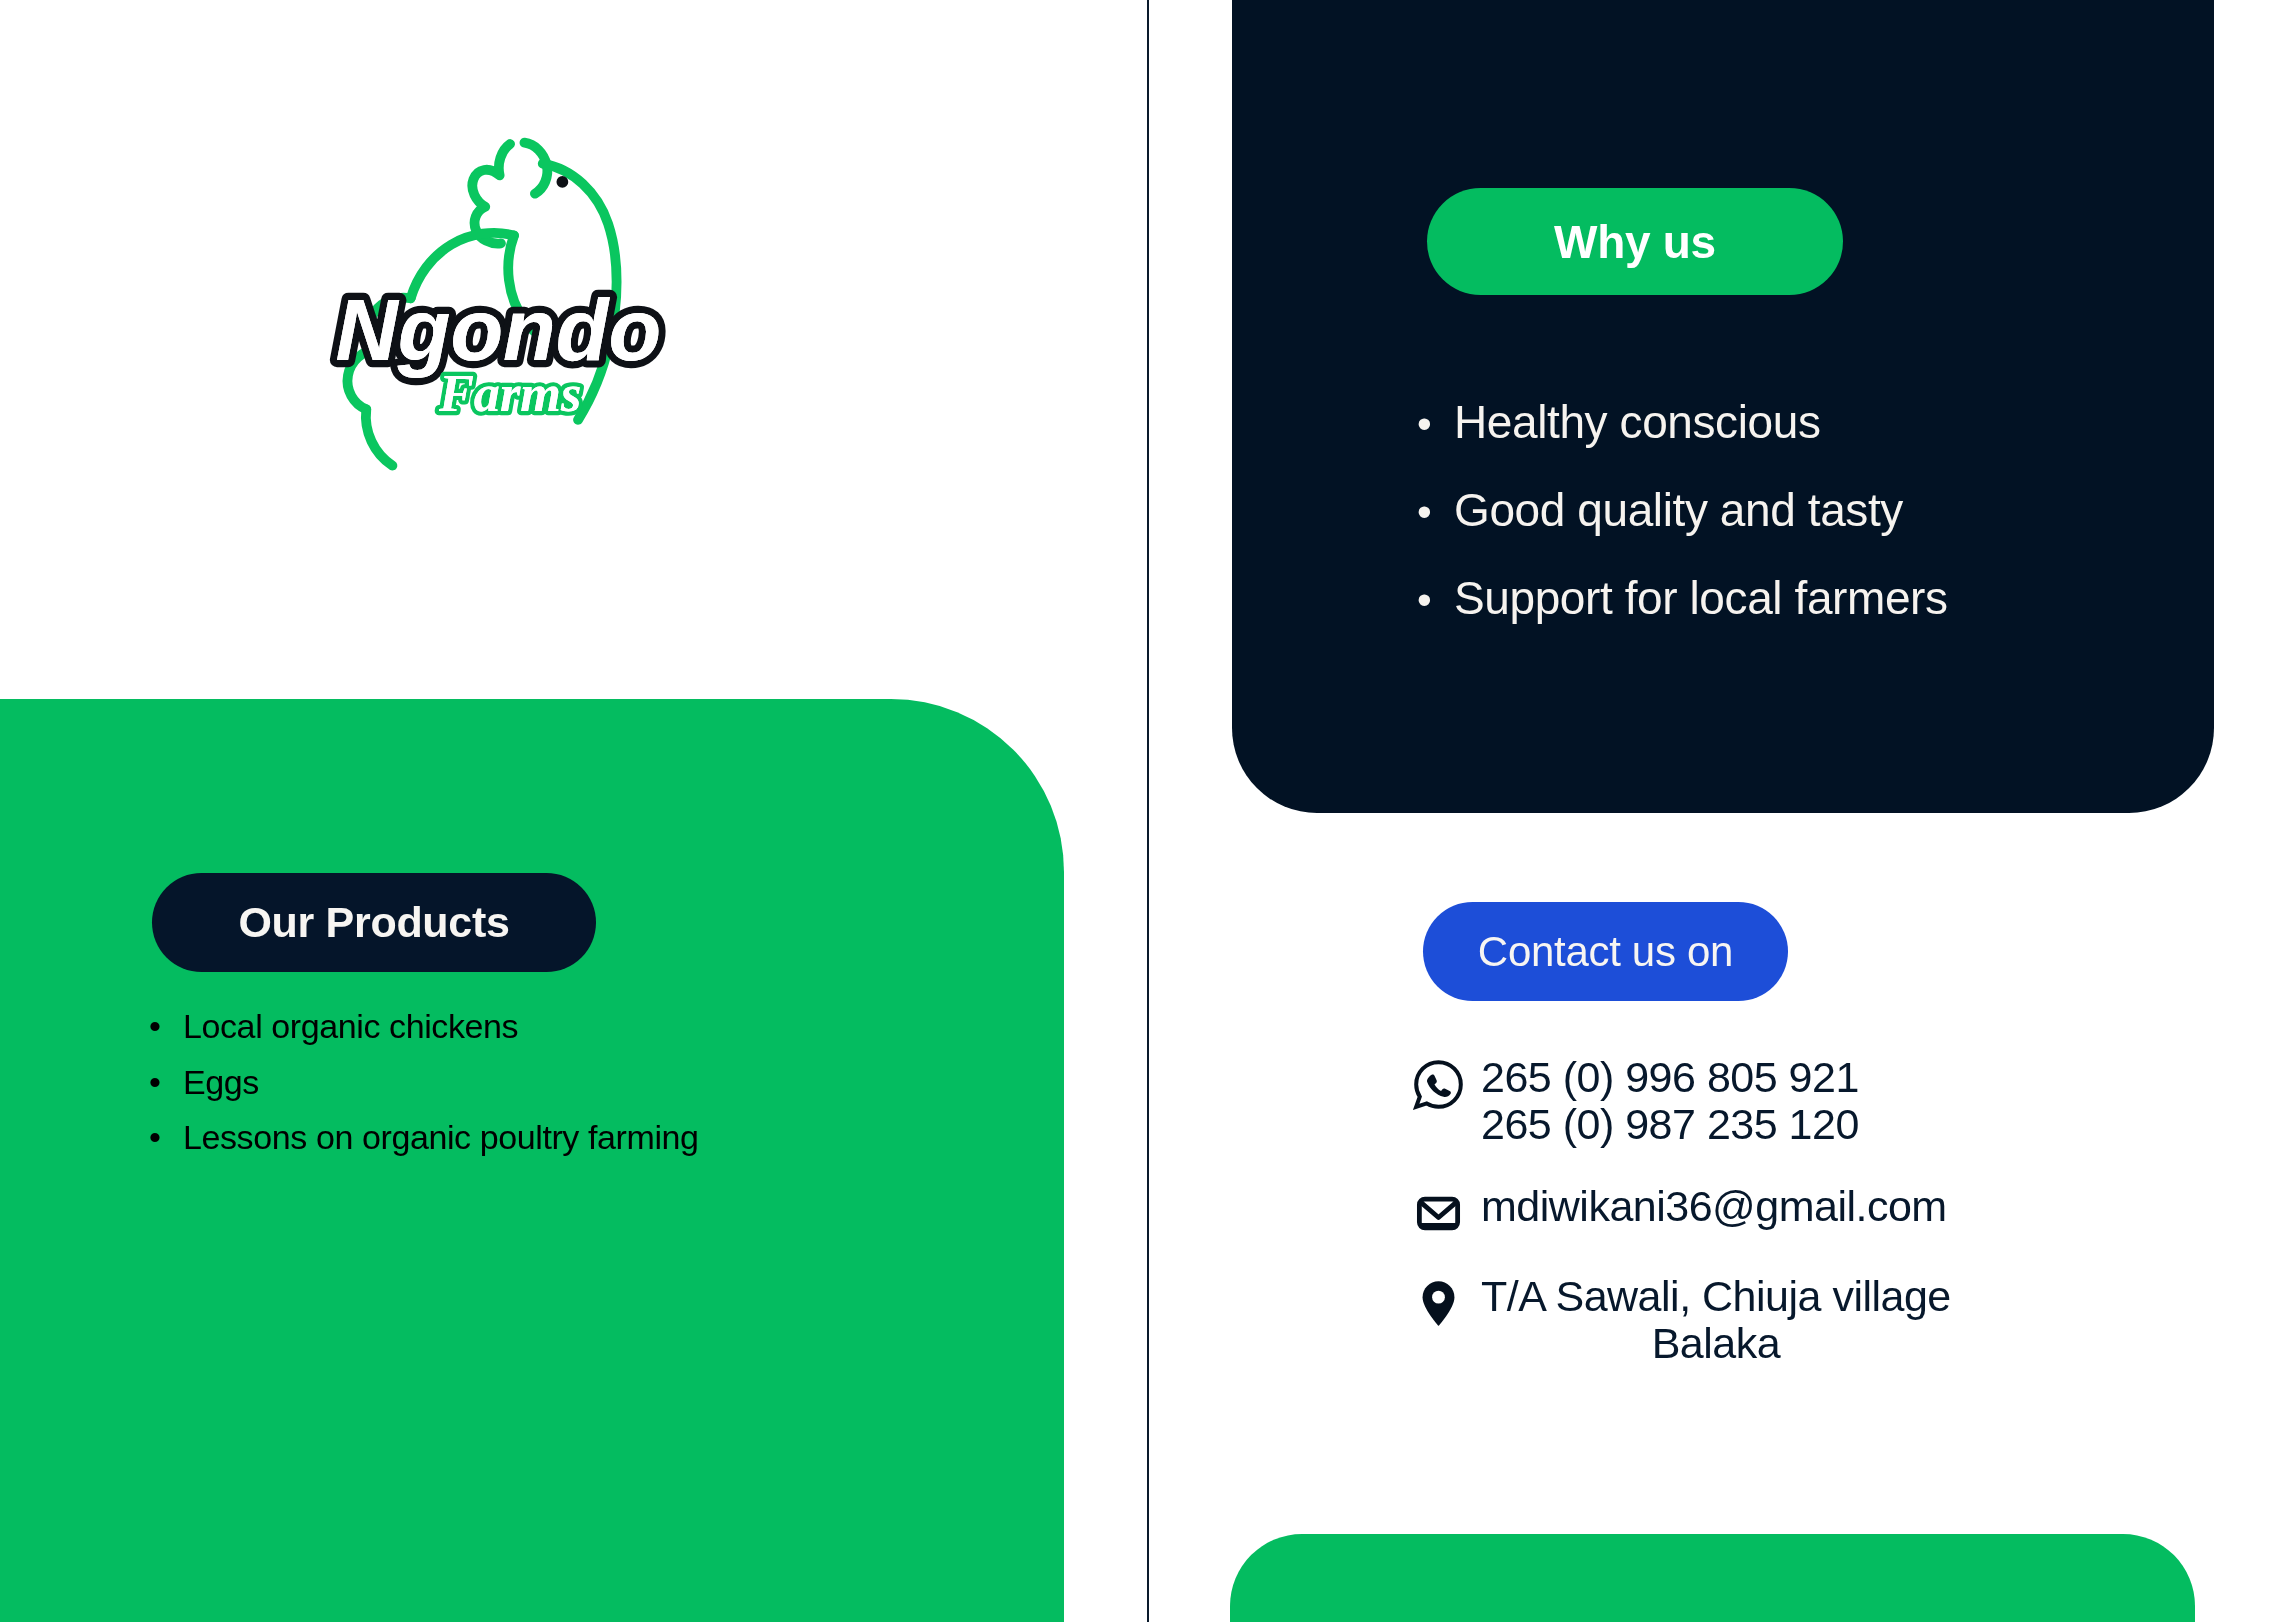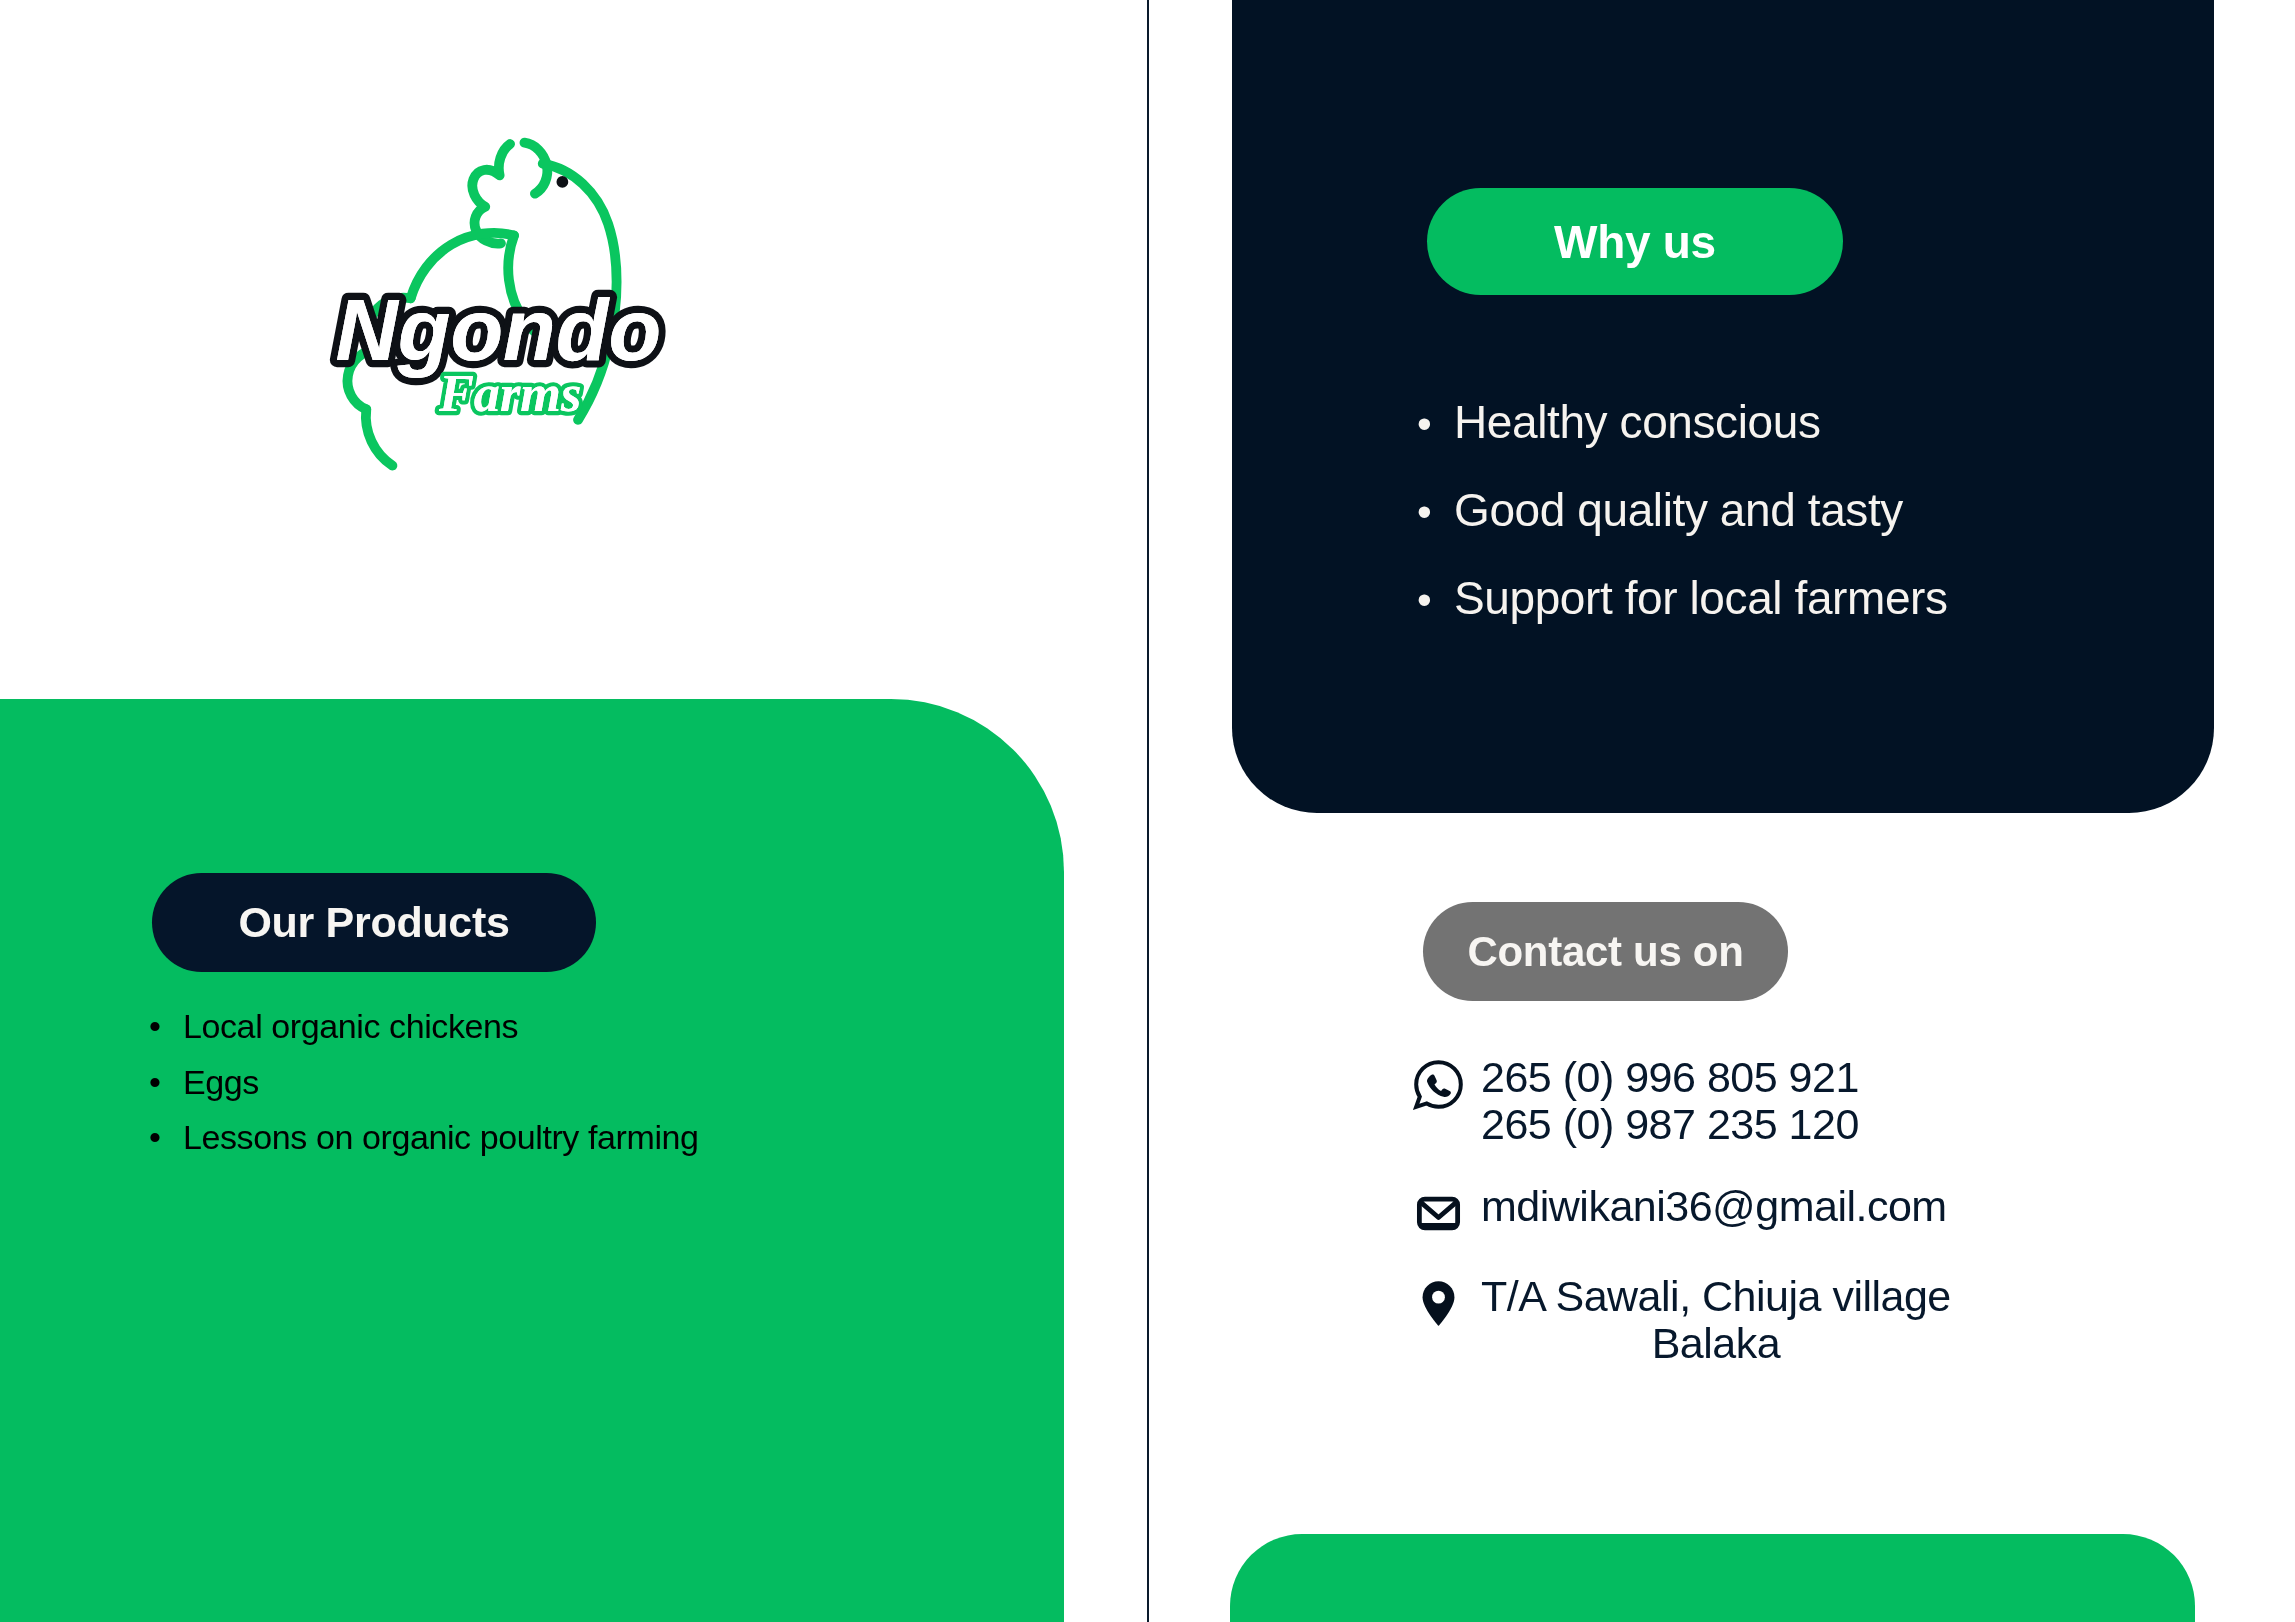--- a/index.html
+++ b/index.html
@@ -103,24 +103,24 @@
     font-weight:400;
     letter-spacing:-0.4px;
   }
   .why-list .row { display:flex; align-items:baseline; margin-bottom:42px; }
   .why-list .bullet { width:37px; flex:none; font-size:42px; }
 
   .contact-pill {
     position:absolute;
     left:1423px; top:902px;
     width:365px; height:99px;
-    background:#737373;
+    background:#1d4ed8;
     color:#f7f5f2;
     font-size:42px;
-    font-weight:700;
+    font-weight:400;
     letter-spacing:-0.3px;
   }
 
   .contact-rows {
     position:absolute;
     left:1413px; top:1054px;
     width:818px;
   }
   .crow {
     display:flex;

